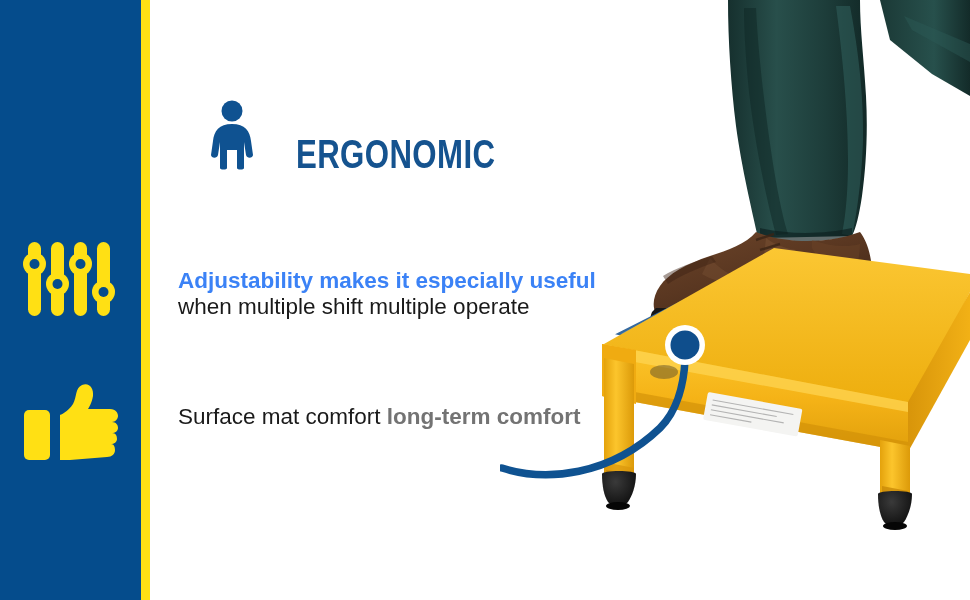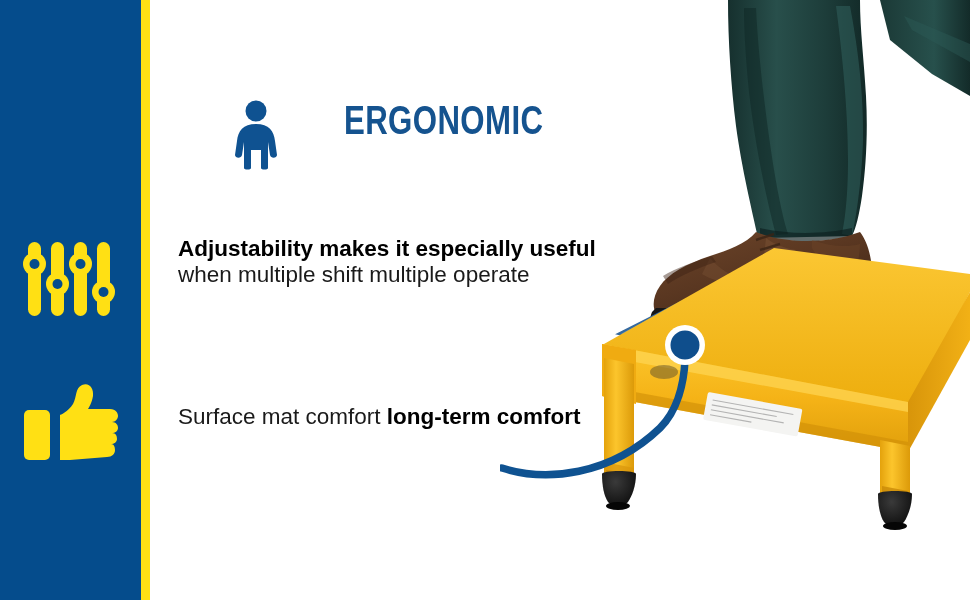--- a/index.html
+++ b/index.html
@@ -41,25 +41,25 @@
     display: flex;
     align-items: center;
     justify-content: center;
   }
   .rail-icon.sliders { top: 238px; height: 86px; }
   .rail-icon.thumb   { top: 378px; height: 96px; }
 
   
   .heading-row {
     position: absolute;
-    left: 230px;
+    left: 206px;
     top: 100px;
     display: flex;
-    align-items: flex-start;
-    gap: 62px;
+    align-items: flex-end;
+    gap: 38px;
   }
   .heading-text {
     color: #15538f;
     font-size: 40px;
     line-height: 1;
     font-weight: 700;
     letter-spacing: 0.5px;
     transform: scaleX(0.78);
     transform-origin: left center;
     white-space: nowrap;
@@ -75,25 +75,26 @@
   .copy-block.second { top: 404px; }
 
   .copy-line {
     font-size: 22.5px;
     line-height: 26px;
     color: #1a1a1a;
     white-space: nowrap;
   }
   .copy-line.lead {
     font-weight: 700;
-    color: #000000;
+    color: #3b82f6;
+    margin-top: 32px;
   }
   .copy-line .accent {
     font-weight: 700;
-    color: #000000;
+    color: #737373;
   }
 
   
   .photo {
     position: absolute;
     left: 560px;
     top: 0;
     width: 410px;
     height: 600px;
   }

